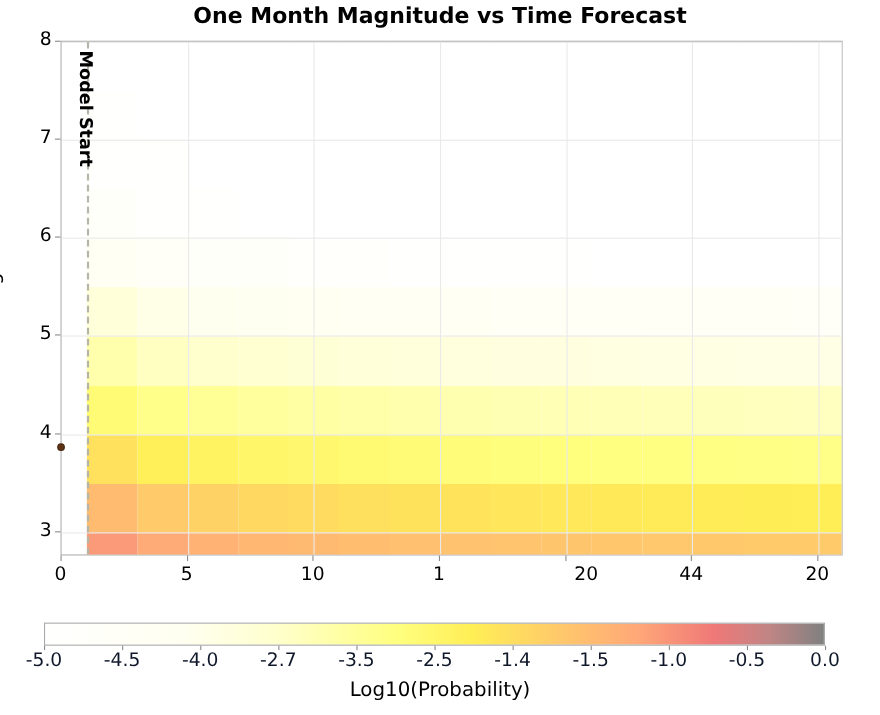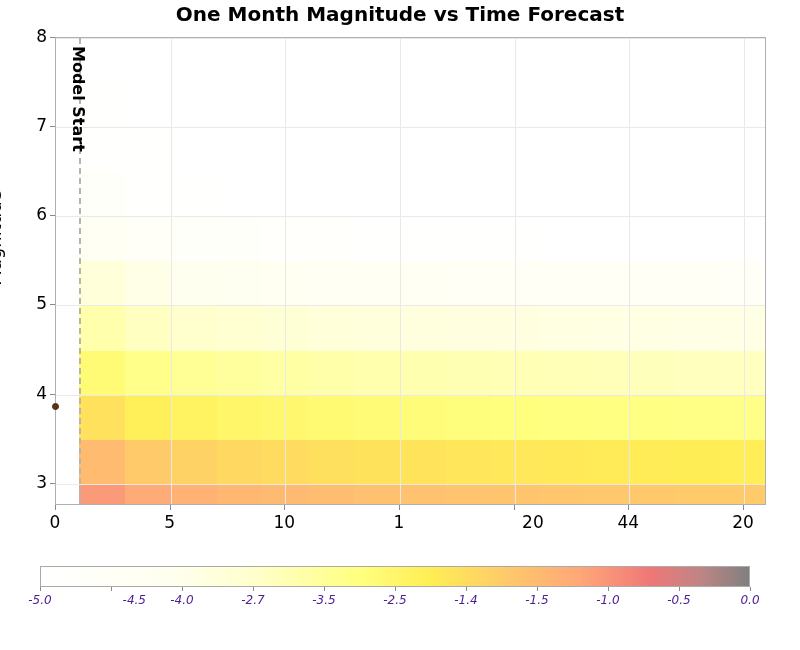--- a/index.html
+++ b/index.html
@@ -72,21 +72,21 @@
   }
 
   
   .cbar{
     position:absolute;left:40px;top:566px;width:710px;height:21px;
     border:1px solid #aaaaaa;box-sizing:border-box;
   }
   .cbar-tick{position:absolute;top:587px;height:4px;width:1px;background:#8a8a8a;}
   .cbar-label{
     position:absolute;top:592px;width:70px;text-align:center;
-    font-size:12px;line-height:17px;color:#4c1d95;font-style:italic;
+    font-size:17px;line-height:17px;color:#0f172a;
   }
   .cbar-title{
     position:absolute;left:0;top:617px;width:800px;text-align:center;
     font-size:18px;color:#000;
   }
 </style>
 </head>
 <body>
 
 <div id="root">
@@ -313,34 +313,35 @@
       <div class="mainshock-dot" style="left: 51.5px; top: 403.443px; background: rgb(92, 51, 23);"></div>
     </div>
 
   <div class="ylabel">Magnitude</div>
 
   <div class="cbar" id="cbar" style="background: linear-gradient(to right, rgb(255, 255, 255) 0%, rgb(255, 255, 240) 18%, rgb(255, 255, 204) 30%, rgb(255, 255, 128) 45%, rgb(255, 238, 85) 55%, rgb(255, 201, 107) 66%, rgb(255, 168, 120) 76%, rgb(239, 120, 120) 86%, rgb(192, 133, 133) 93%, rgb(128, 128, 128) 100%);"></div>
   <div id="cbar-axis">
       <div class="cbar-tick" style="left: 40px;"></div>
       <div class="cbar-label" style="left: 5px;">-5.0</div>
       <div class="cbar-tick" style="left: 111px;"></div>
-      <div class="cbar-label" style="left: 76px; text-align: right;">-4.5</div>
+      <div class="cbar-label" style="left: 76px;">-4.5</div>
       <div class="cbar-tick" style="left: 182px;"></div>
       <div class="cbar-label" style="left: 147px;">-4.0</div>
       <div class="cbar-tick" style="left: 253px;"></div>
       <div class="cbar-label" style="left: 218px;">-2.7</div>
       <div class="cbar-tick" style="left: 324px;"></div>
       <div class="cbar-label" style="left: 289px;">-3.5</div>
       <div class="cbar-tick" style="left: 395px;"></div>
       <div class="cbar-label" style="left: 360px;">-2.5</div>
       <div class="cbar-tick" style="left: 466px;"></div>
       <div class="cbar-label" style="left: 431px;">-1.4</div>
       <div class="cbar-tick" style="left: 537px;"></div>
       <div class="cbar-label" style="left: 502px;">-1.5</div>
       <div class="cbar-tick" style="left: 608px;"></div>
       <div class="cbar-label" style="left: 573px;">-1.0</div>
       <div class="cbar-tick" style="left: 679px;"></div>
       <div class="cbar-label" style="left: 644px;">-0.5</div>
       <div class="cbar-tick" style="left: 750px;"></div>
       <div class="cbar-label" style="left: 715px;">0.0</div>
     </div>
+  <div class="cbar-title">Log10(Probability)</div>
 
 </div>
 
 </body></html>

